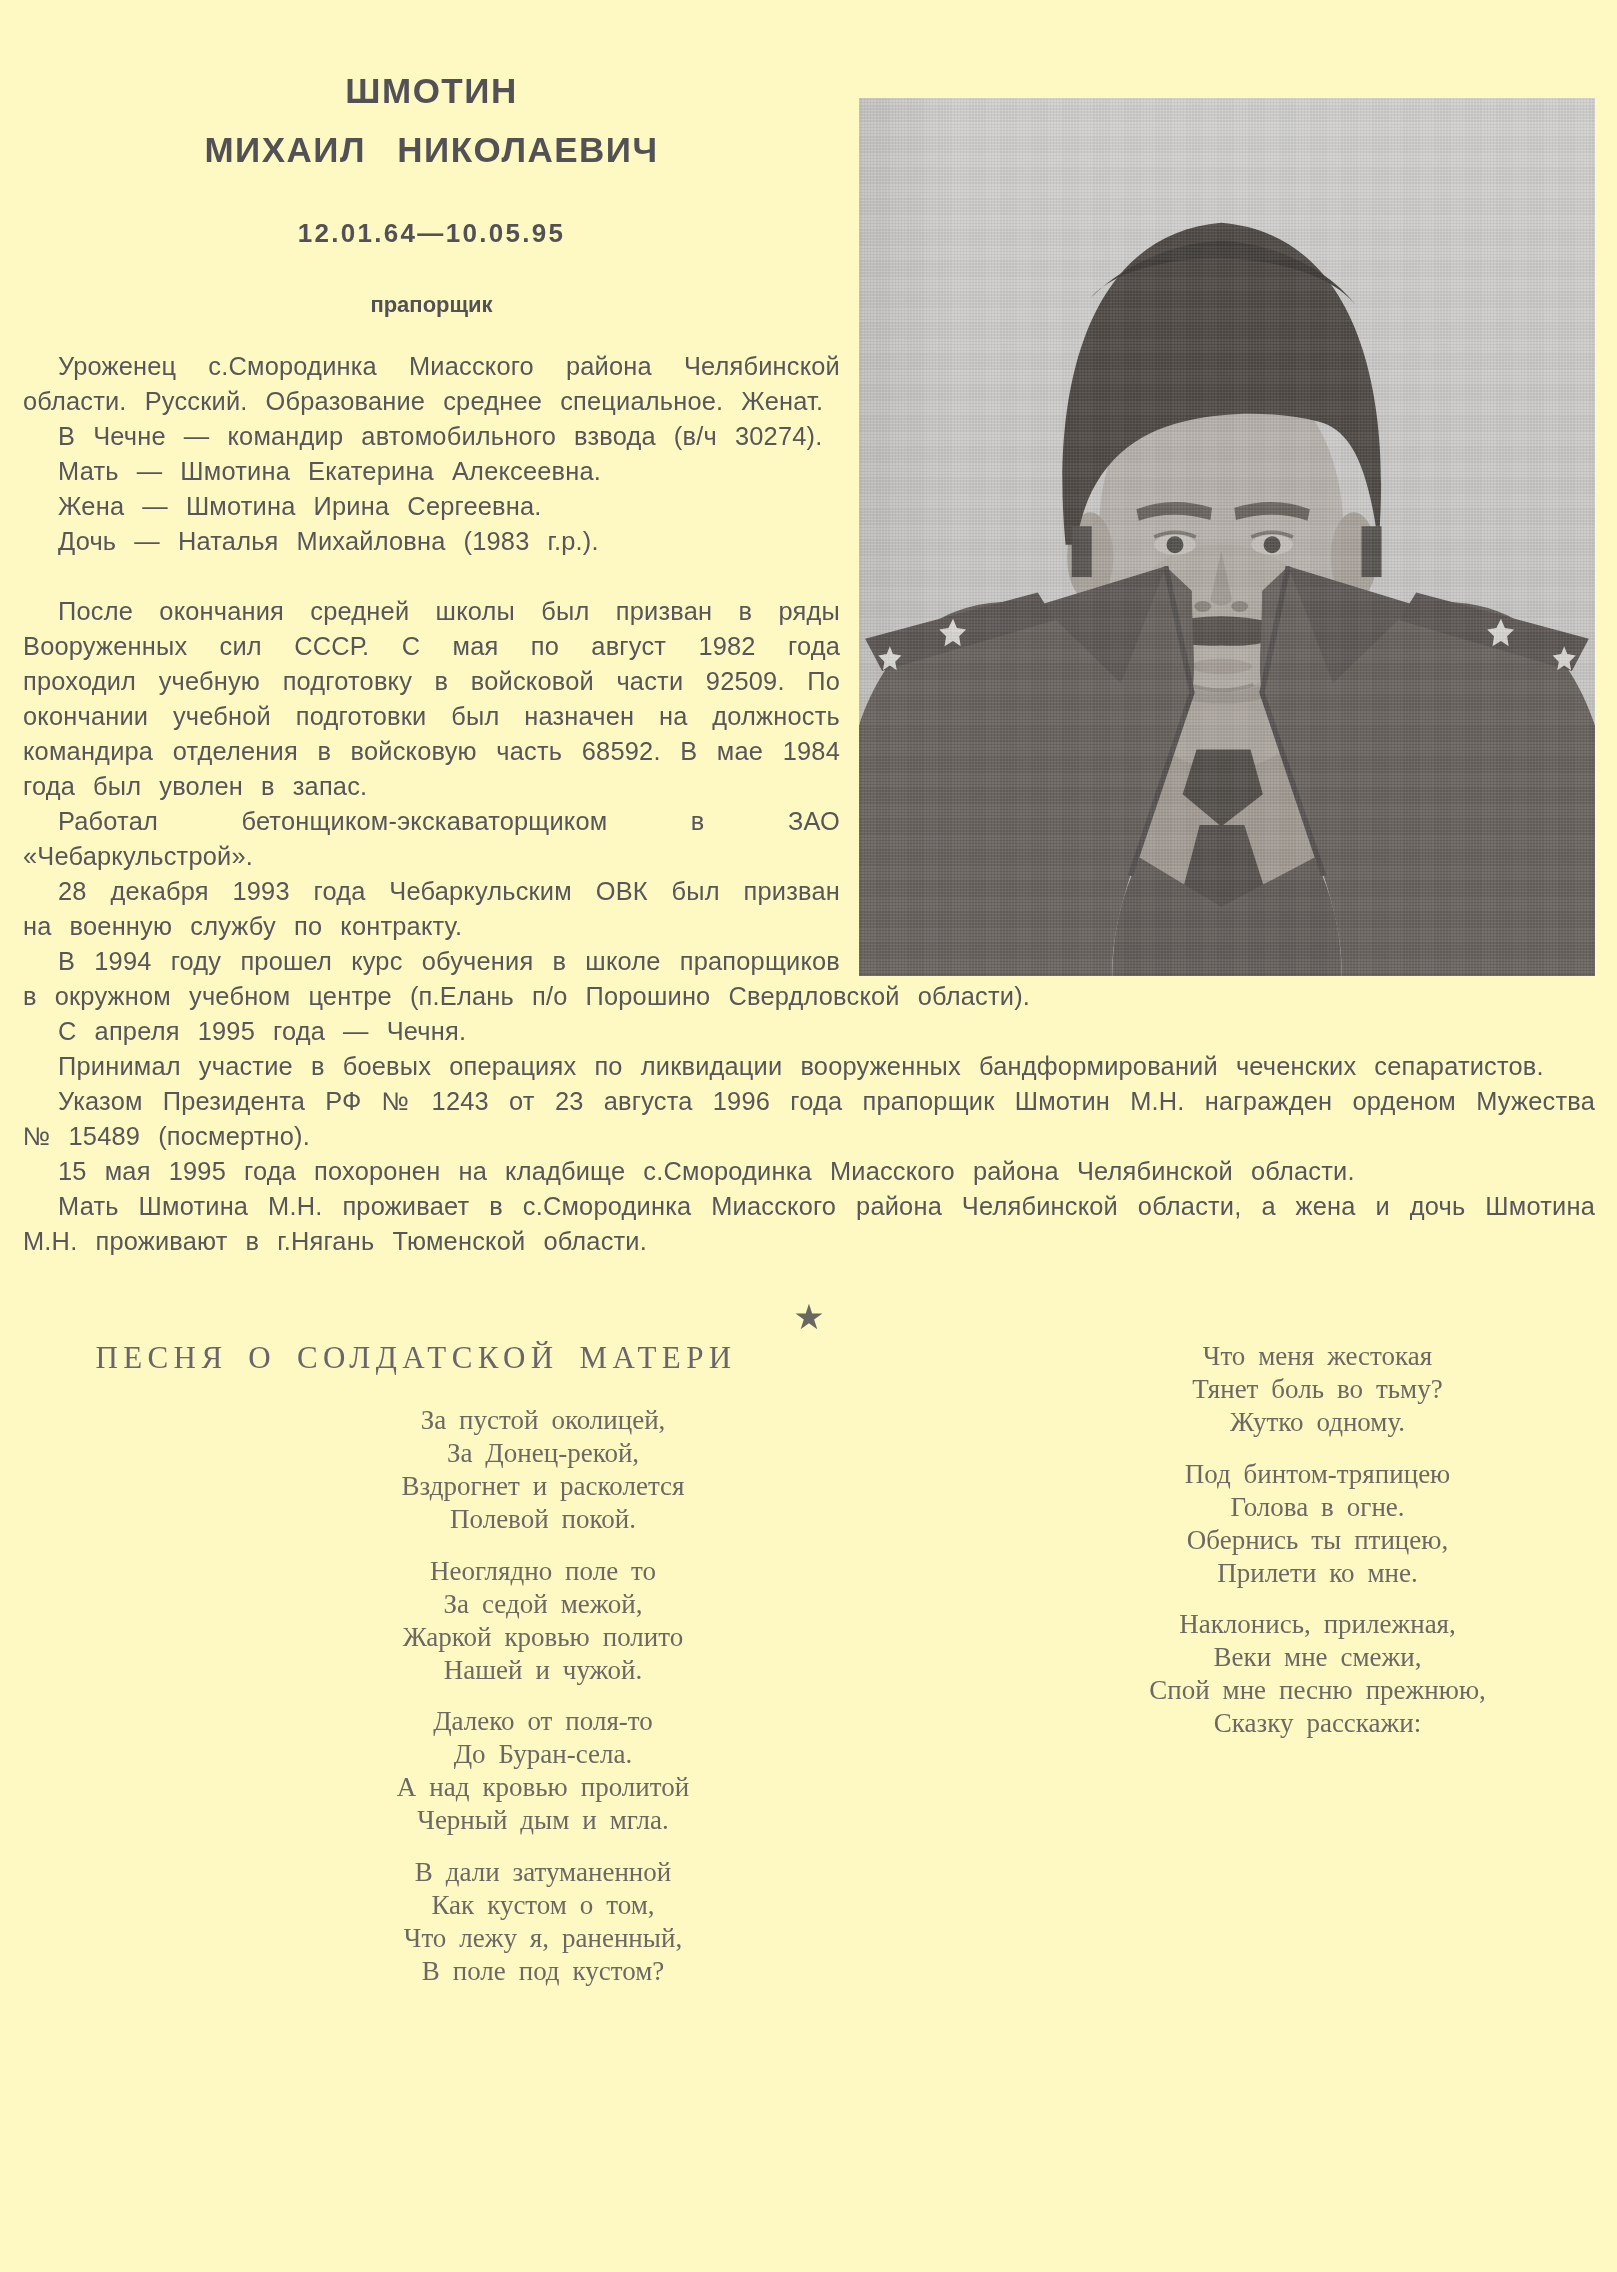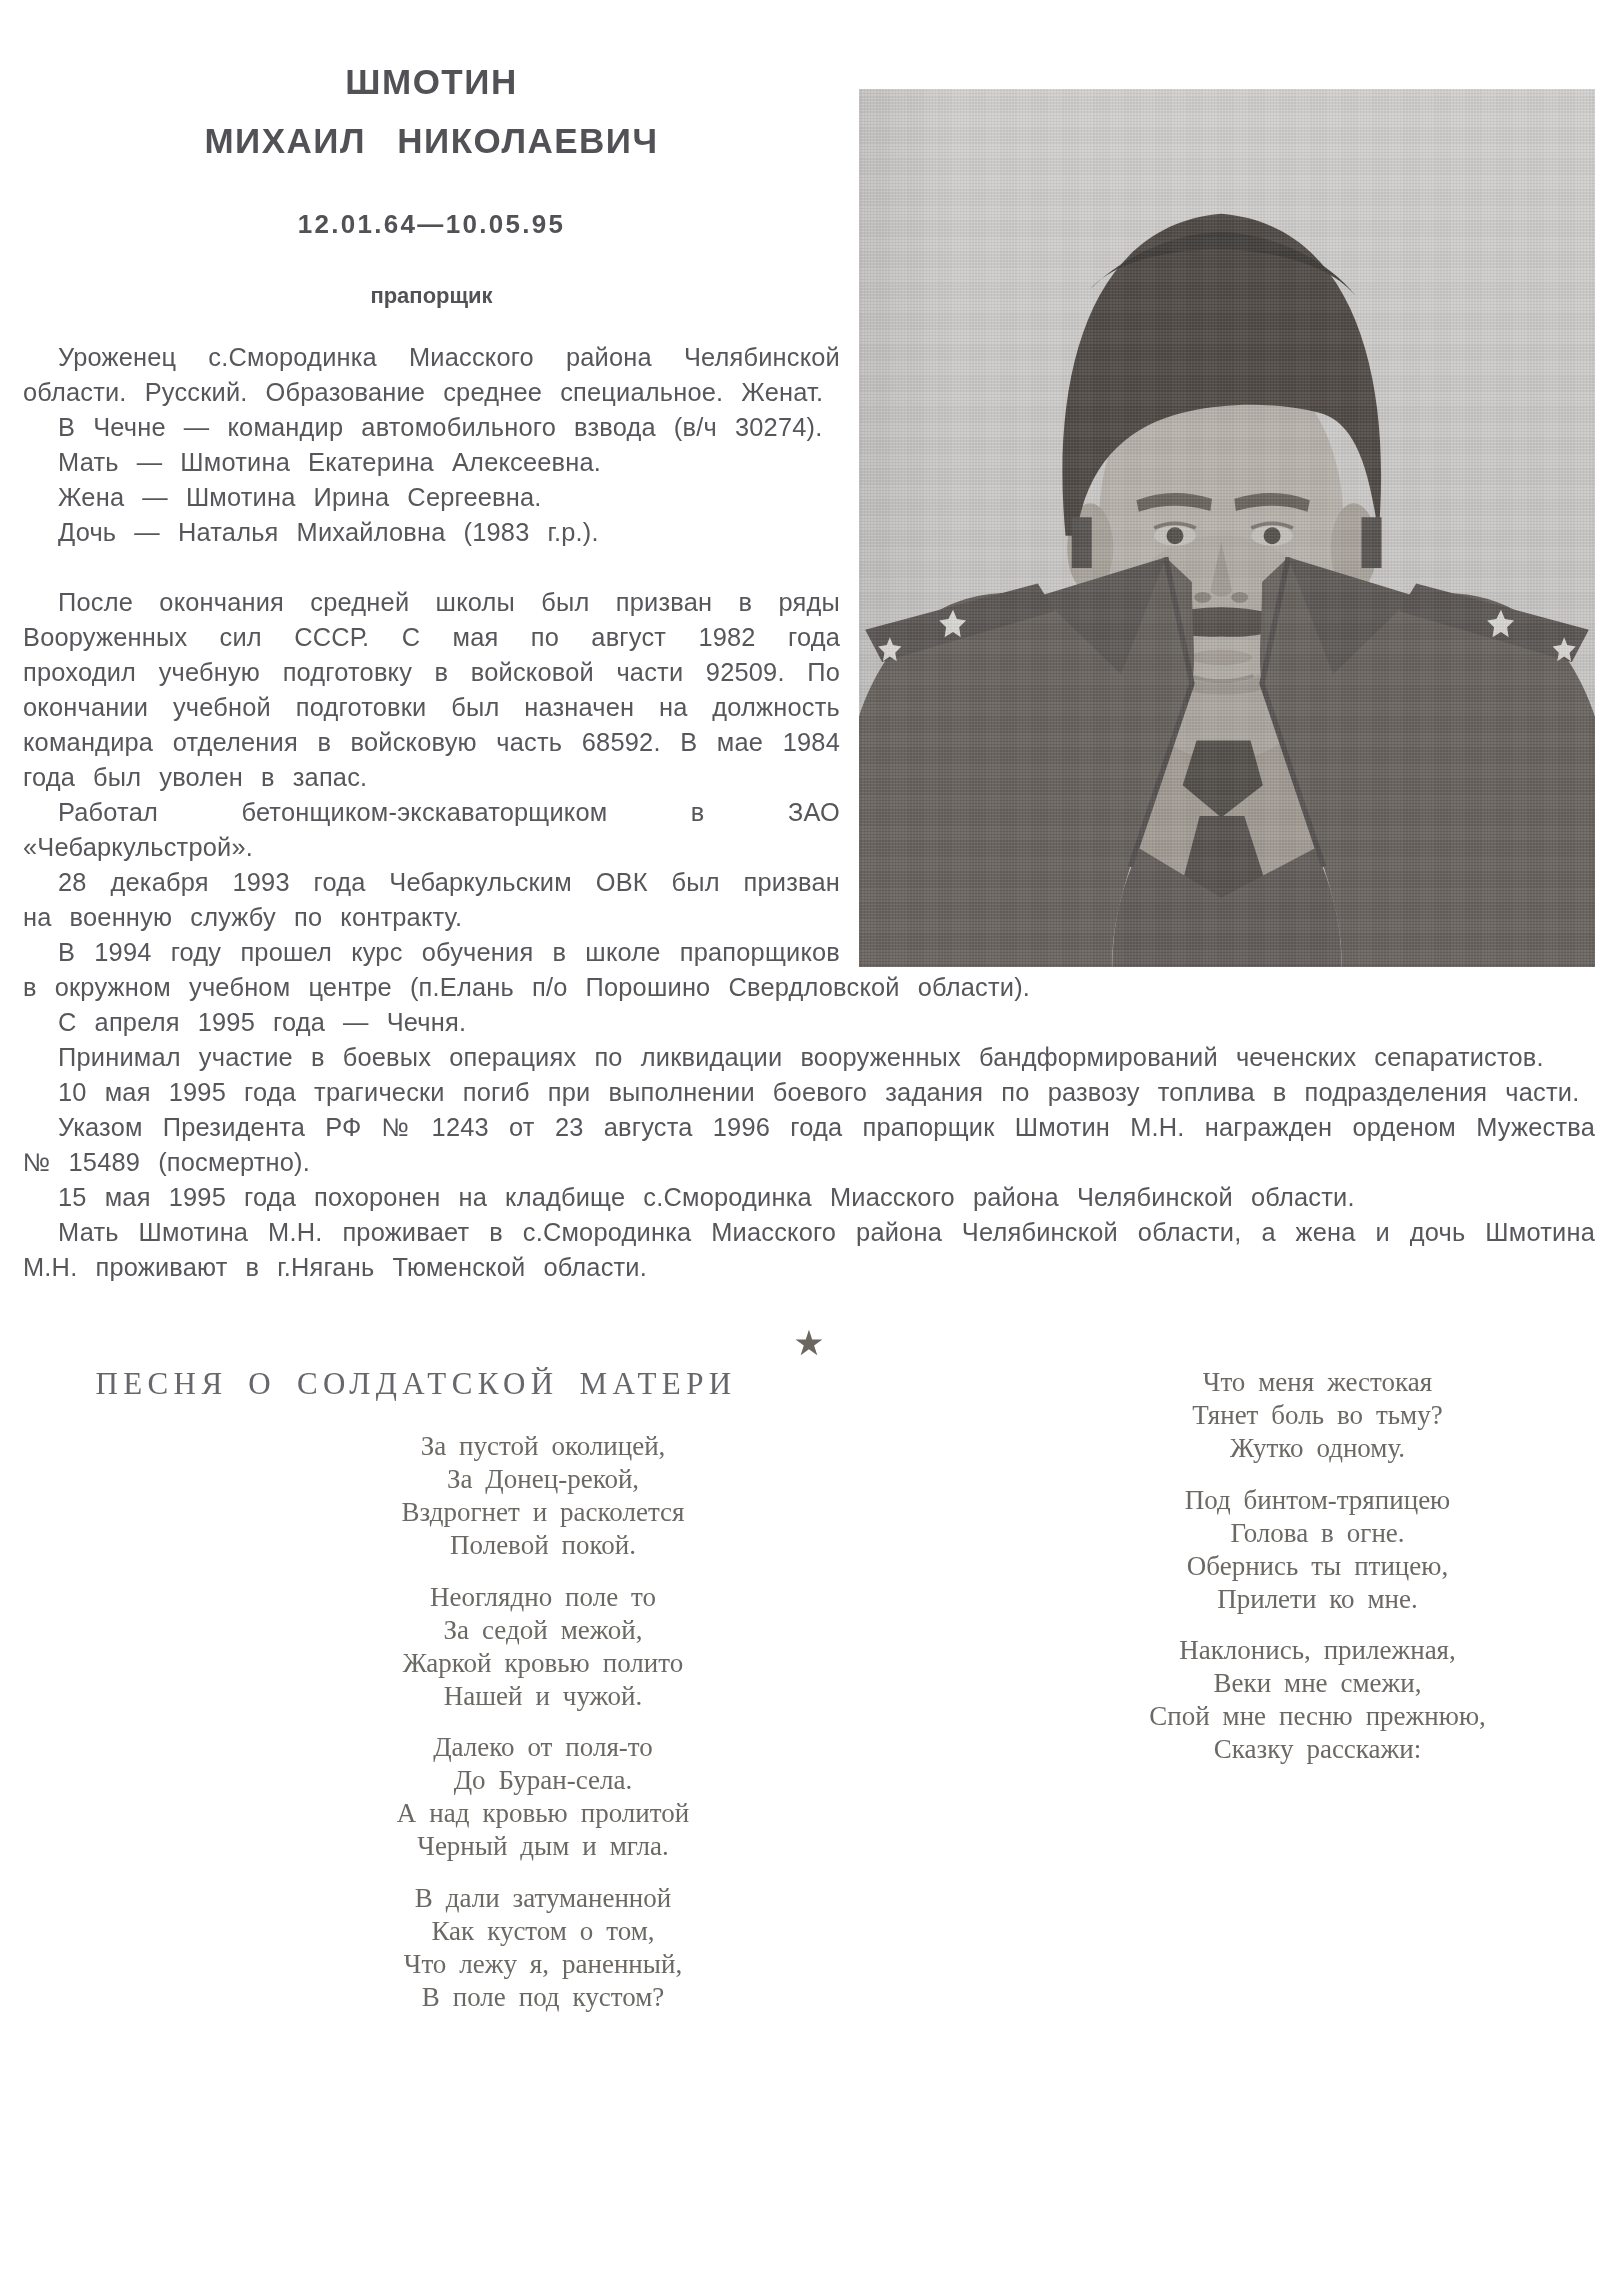--- a/index.html
+++ b/index.html
@@ -1,22 +1,22 @@
 <!DOCTYPE html>
 <html lang="ru" style="font-size:12.3px"><head>
 <meta charset="utf-8">
 <style>
   html,body { margin:0; padding:0; background:#e8e8e8; }
   .page {
     position:relative;
     width:1618px; height:2273px;
     margin:0 auto;
-    background:#ffffff;
+    background:#fef9c3;
     box-sizing:border-box;
-    padding:7px 23px 0 23px;
+    padding:16px 23px 0 23px;
     overflow:hidden;
     font-family:"Liberation Sans", sans-serif;
     color:#57565b;
   }
 
   
   .photo-float {
     float:right;
     width:736px; height:878px;
     margin:82px 0 0 19px;
@@ -180,21 +180,20 @@
   <p class="bio">В Чечне — командир автомобильного взвода (в/ч 30274).</p>
   <p class="bio">Мать — Шмотина Екатерина Алексеевна.</p>
   <p class="bio">Жена — Шмотина Ирина Сергеевна.</p>
   <p class="bio">Дочь — Наталья Михайловна (1983 г.р.).</p>
   <p class="bio gap">После окончания средней школы был призван в ряды Вооруженных сил СССР. С мая по август 1982 года проходил учебную подготовку в войсковой части 92509. По окончании учебной подготовки был назначен на должность командира отделения в войсковую часть 68592. В мае 1984 года был уволен в запас.</p>
   <p class="bio">Работал бетонщиком-экскаваторщиком в ЗАО «Чебаркульстрой».</p>
   <p class="bio">28 декабря 1993 года Чебаркульским ОВК был призван на военную службу по контракту.</p>
   <p class="bio">В 1994 году прошел курс обучения в школе прапорщиков в окружном учебном центре (п.Елань п/о Порошино Свердловской области).</p>
   <p class="bio">С апреля 1995 года — Чечня.</p>
   <p class="bio">Принимал участие в боевых операциях по ликвидации вооруженных бандформирований чеченских сепаратистов.</p>
-  <p class="bio">10 мая 1995 года трагически погиб при выполнении боевого задания по развозу топлива в подразделения части.</p>
   <p class="bio">Указом Президента РФ № 1243 от 23 августа 1996 года прапорщик Шмотин М.Н. награжден орденом Мужества № 15489 (посмертно).</p>
   <p class="bio">15 мая 1995 года похоронен на кладбище с.Смородинка Миасского района Челябинской области.</p>
   <p class="bio">Мать Шмотина М.Н. проживает в с.Смородинка Миасского района Челябинской области, а жена и дочь Шмотина М.Н. проживают в г.Нягань Тюменской области.</p>
 
   <div class="star-divider">★</div>
 
   <div class="poem">
     <div class="poem-col">
       <div class="poem-title">ПЕСНЯ О СОЛДАТСКОЙ МАТЕРИ</div>
       <div class="stanzas left">

